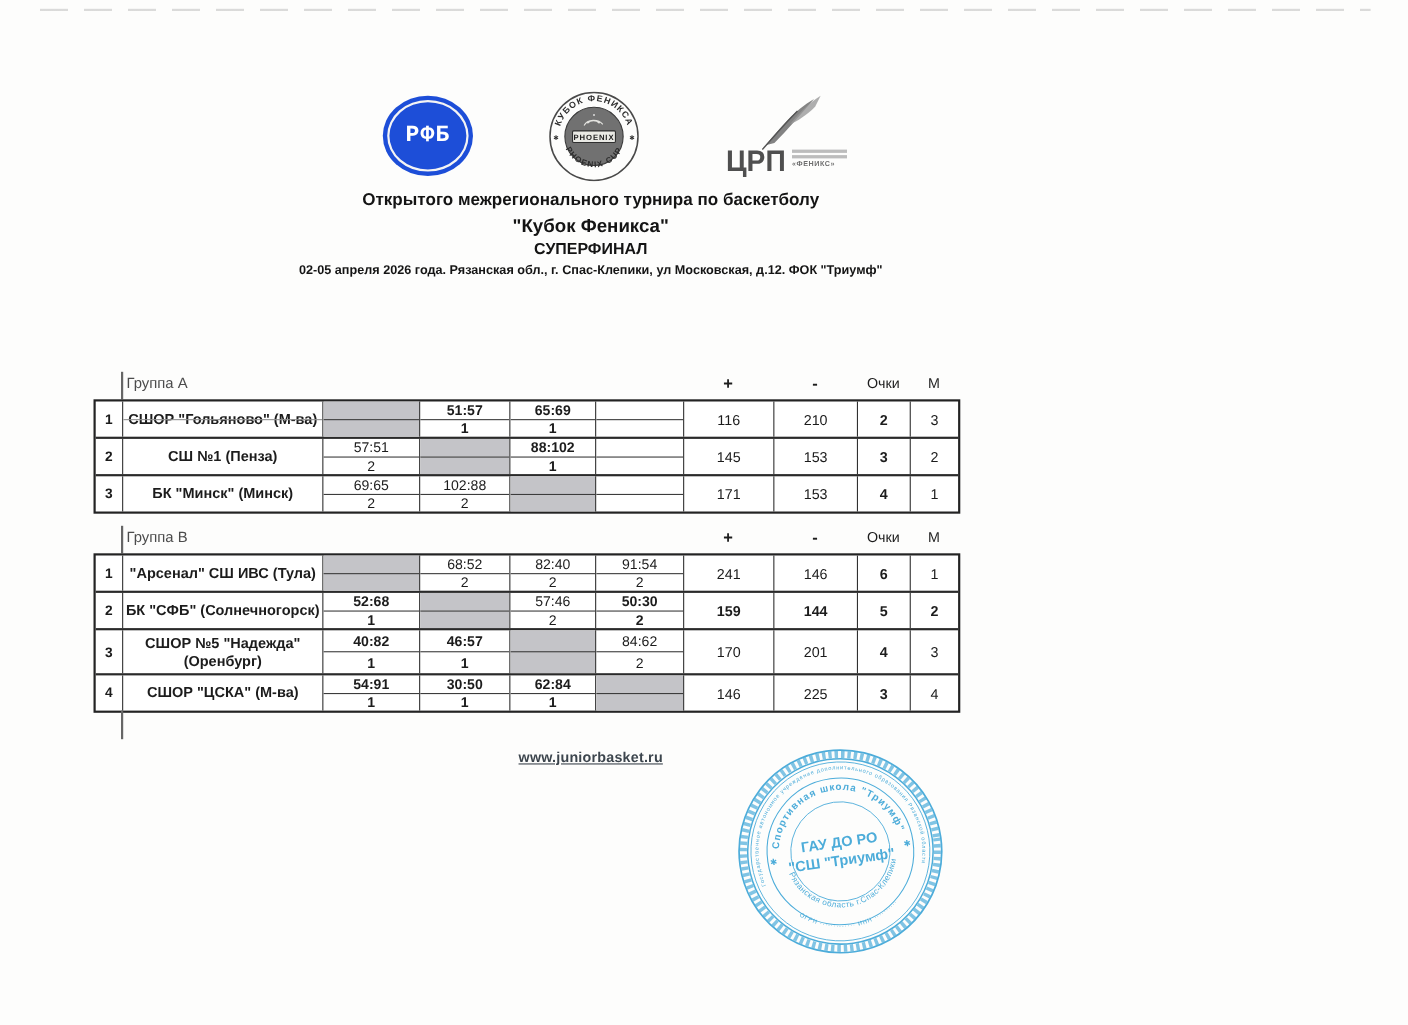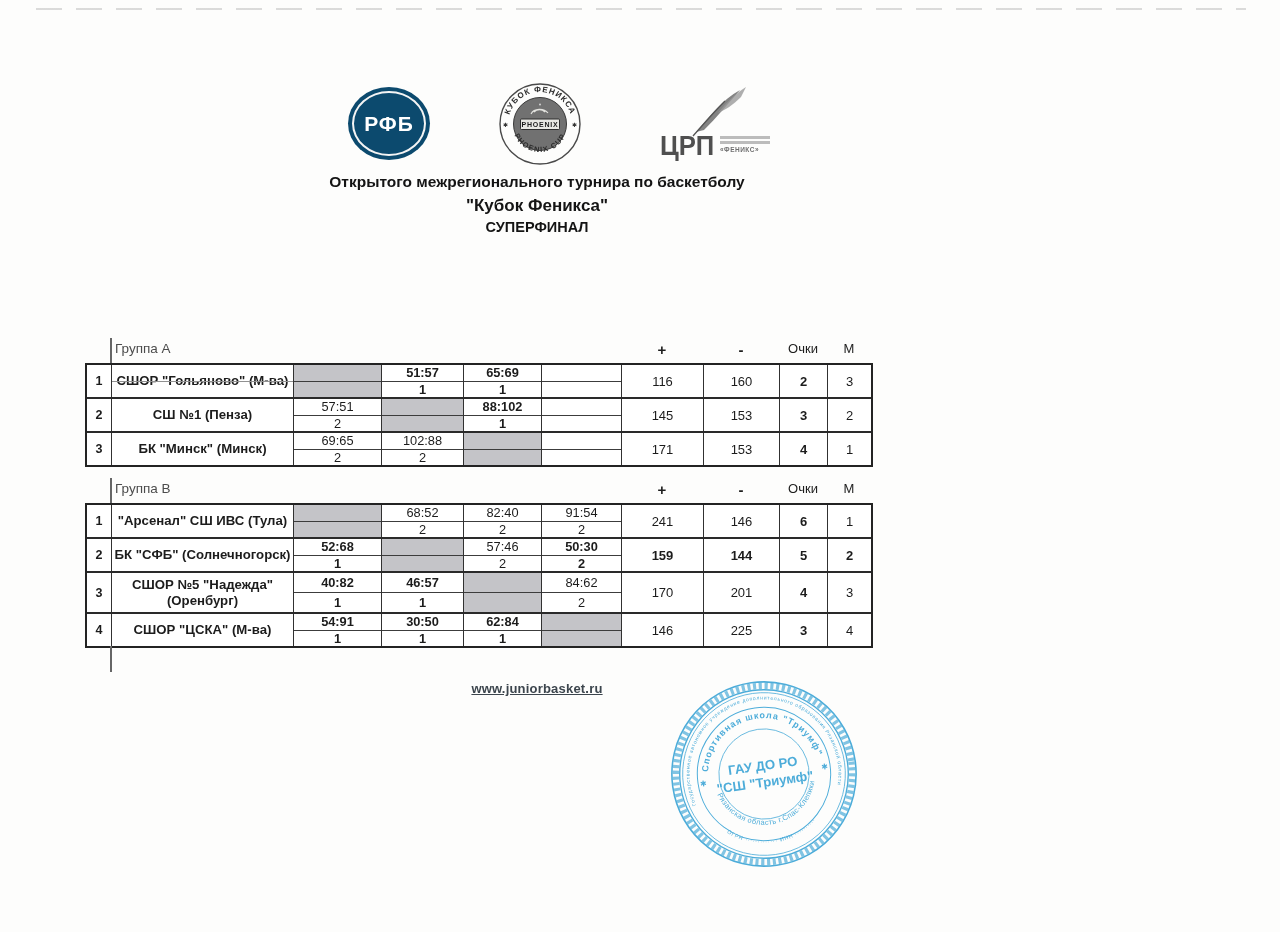--- a/index.html
+++ b/index.html
@@ -5,22 +5,22 @@
   html,body{margin:0;padding:0;}
   body{width:1280px;height:932px;position:relative;background:#fdfdfc;overflow:hidden;
        font-family:"Liberation Sans", sans-serif;color:#1c1c1c;}
   .abs{position:absolute;}
 
   
   .scanline{top:8px;left:36px;width:1210px;height:2px;opacity:.35;
     background:repeating-linear-gradient(90deg,#9a9a9a 0 26px,transparent 26px 40px);}
 
   
-  .rfb{left:348px;top:87px;width:82px;height:73px;background:#0c4a6e;border-radius:50%;
-       display:flex;align-items:center;justify-content:center;}
+  .rfb{left:348px;top:87px;width:82px;height:73px;background:#1d4ed8;border-radius:50%;
+       display:flex;align-items:center;justify-content:center;font-family:Liberation Mono, monospace;}
   .rfb::after{content:"";position:absolute;inset:4px;border:2px solid #f4f4f4;border-radius:50%;}
   .rfb span{color:#fff;font-weight:bold;font-size:21px;letter-spacing:1px;position:relative;}
 
   .phx{left:499px;top:83px;}
   .crp{left:660px;top:86px;width:116px;height:76px;}
   .crp .label{position:absolute;left:0;bottom:0;font-size:27px;font-weight:bold;color:#4f4f4f;
               transform:scaleX(.95);transform-origin:left;}
   .crp .tiny{position:absolute;left:60px;bottom:9px;width:50px;}
   .crp .tiny .bar{height:2.5px;background:#9a9a9a;opacity:.65;margin:2.5px 0;}
   .crp .tiny .ph{font-size:6.5px;font-weight:bold;color:#6f6f6f;letter-spacing:.5px;}
@@ -114,20 +114,21 @@
     <div class="bar"></div>
     <div class="bar"></div>
     <div class="ph">«ФЕНИКС»</div>
   </div>
 </div>
 
 <div class="abs titles">
   <div class="t2">Открытого межрегионального турнира по баскетболу</div>
   <div class="t5">"Кубок Феникса"</div>
   <div class="t6">СУПЕРФИНАЛ</div>
+  <div class="t7">02-05 апреля 2026 года. Рязанская обл., г. Спас-Клепики, ул Московская, д.12. ФОК "Триумф"</div>
 </div>
 
 <div class="abs ghead" style="top:338px;">
   <span class="vbar"></span>
   <span class="glabel">Группа А</span>
   <span class="hcol plus">+</span>
   <span class="hcol minus">-</span>
   <span class="hcol pts">Очки</span>
   <span class="hcol place">М</span>
 </div>
@@ -150,21 +151,21 @@
     </div>
     <div class="c game">
       <div class="half b">65:69</div>
       <div class="half b">1</div>
     </div>
     <div class="c game">
       <div class="half"></div>
       <div class="half"></div>
     </div>
     <div class="c tot">116</div>
-    <div class="c tot">160</div>
+    <div class="c tot">210</div>
     <div class="c ptsc">2</div>
     <div class="c">3</div>
   </div>
 
   <div class="row">
     <div class="c num">2</div>
     <div class="c team">
       <span>СШ №1 (Пенза)</span>
     </div>
     <div class="c game">

